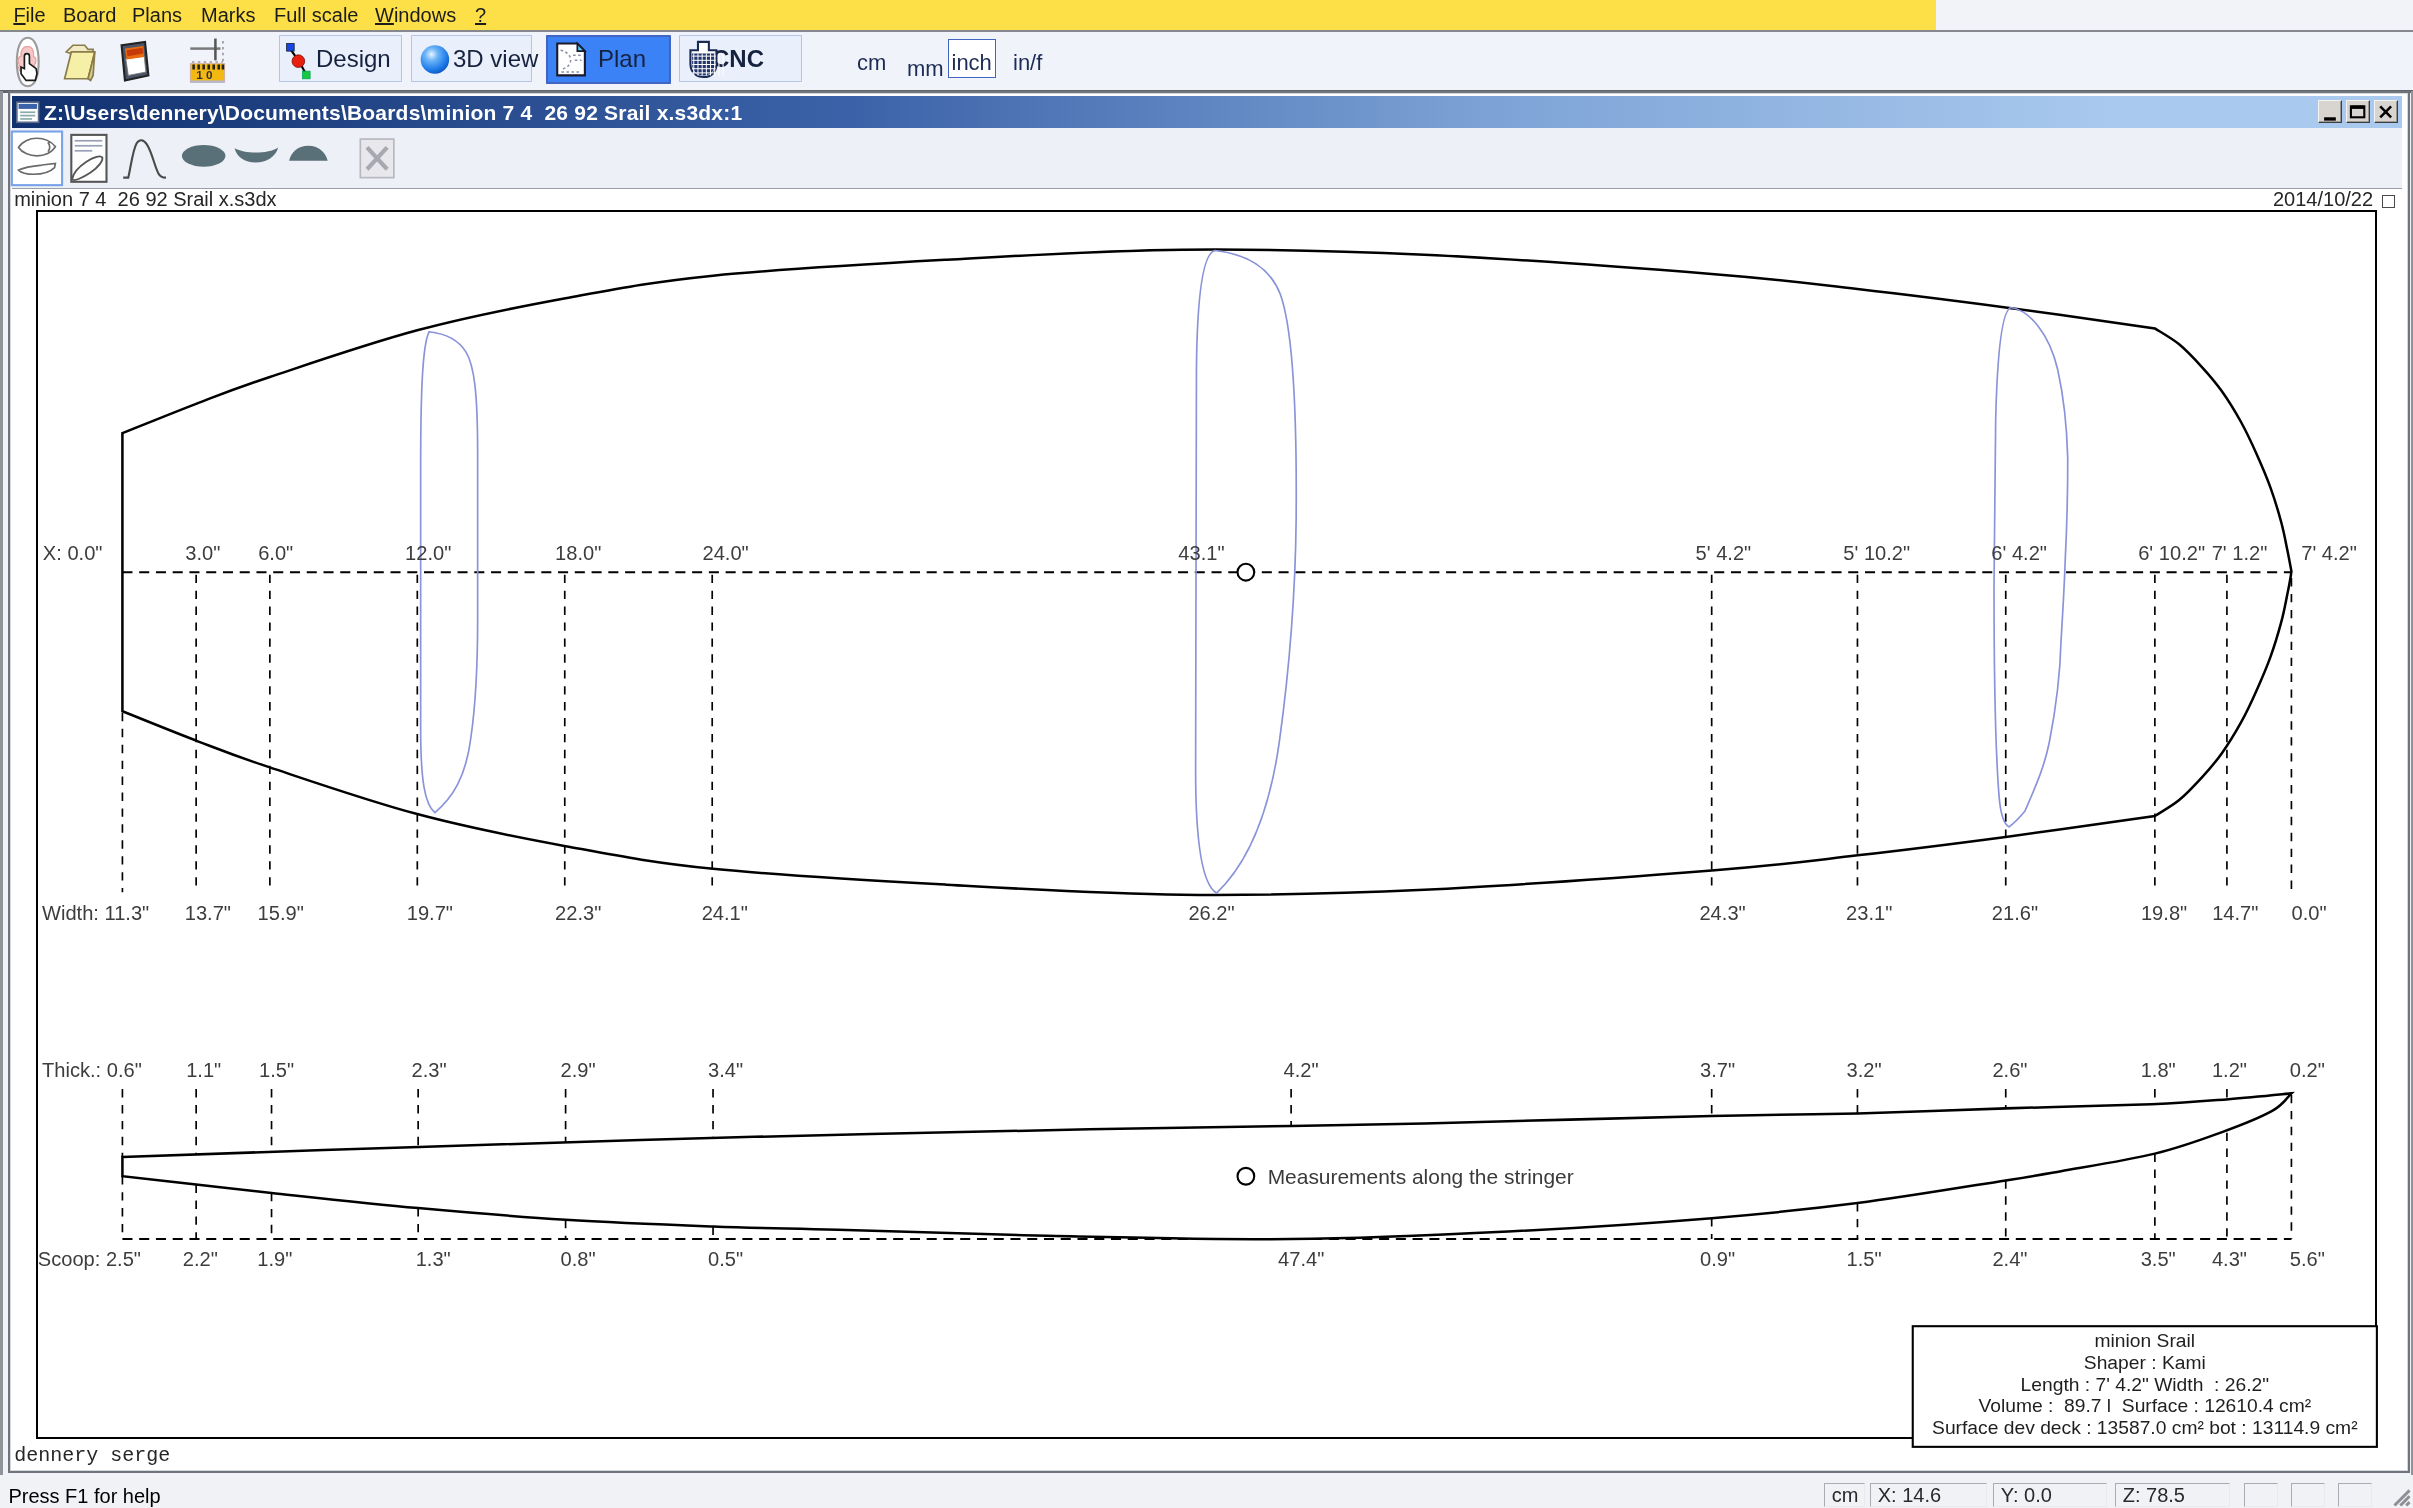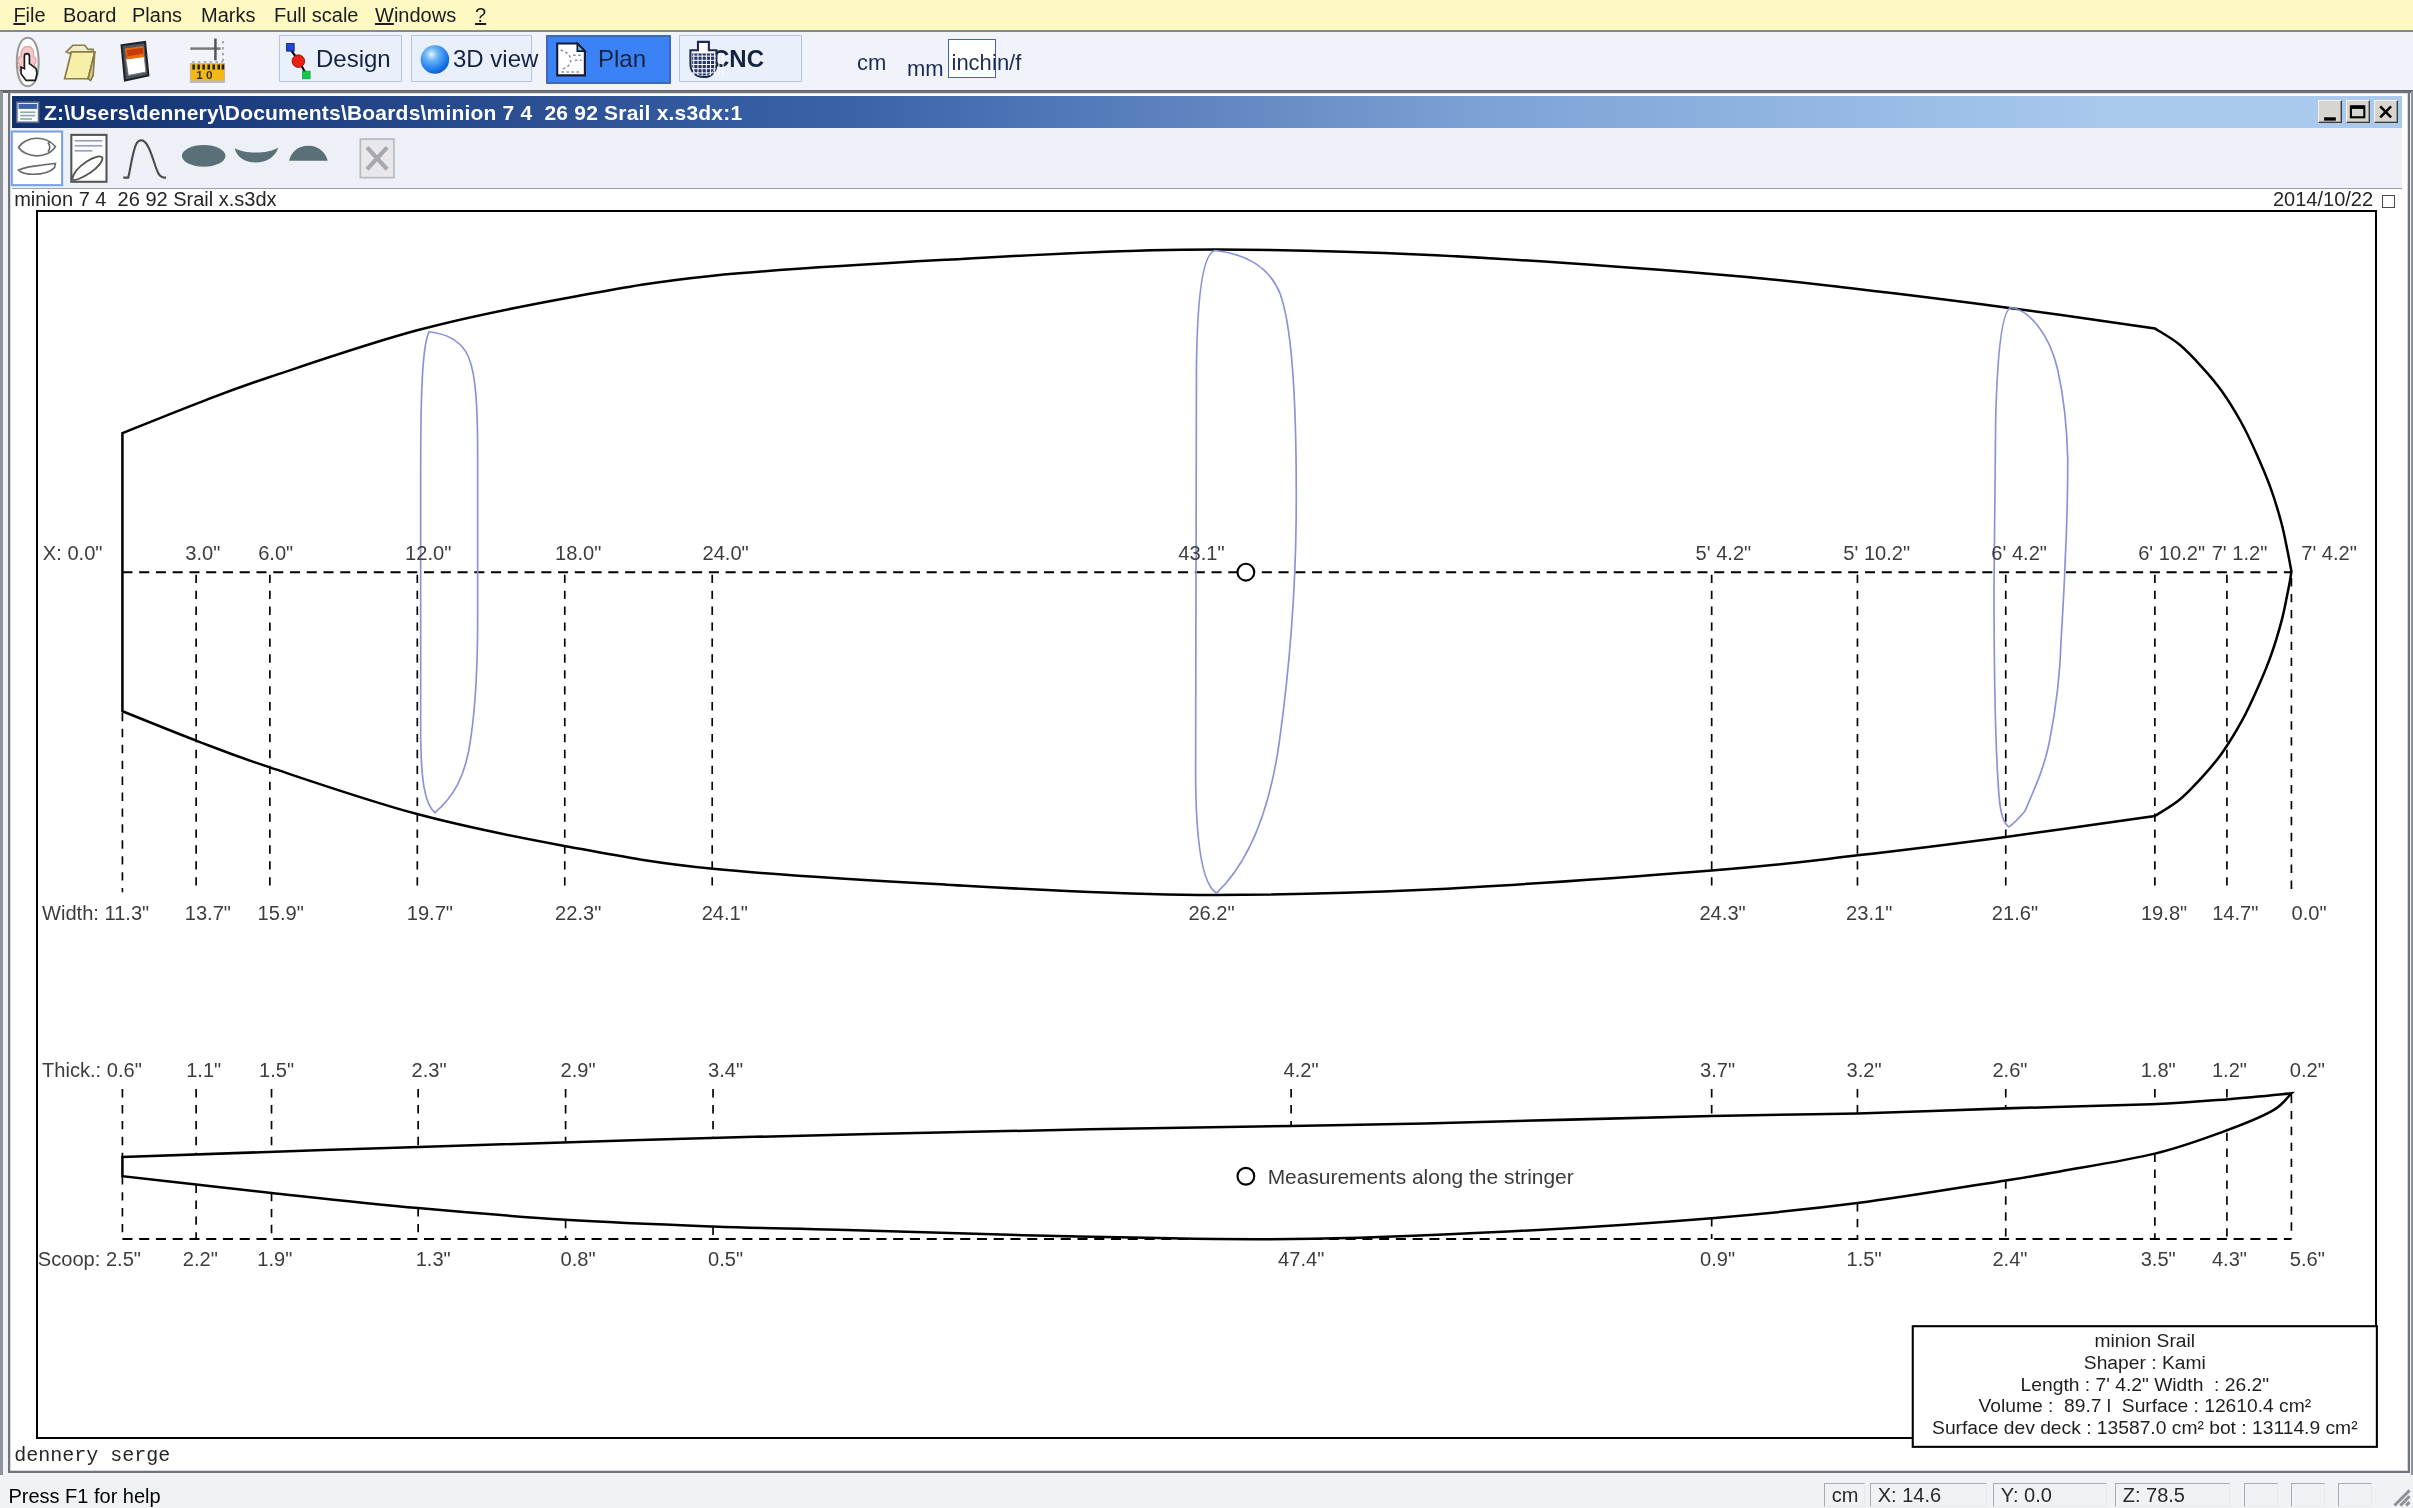--- a/index.html
+++ b/index.html
@@ -1,19 +1,19 @@
 <!DOCTYPE html>
 <html style="font-size:13.4px"><head>
 <meta charset="utf-8">
 <style>
   html,body{margin:0;padding:0;}
   body{width:2413px;height:1508px;overflow:hidden;font-family:"Liberation Sans",sans-serif;background:#f1f3f8;position:relative;}
   .abs{position:absolute;}
   
-  #menubar{left:0;top:0;width:2413px;height:30px;background:#fef9c3;}
+  #menubar{left:0;top:0;width:1936px;height:30px;background:#fde047;}
   #menubar span{position:absolute;top:4.2px;font-size:20px;color:#1c1c1c;}
   #menusep{left:0;top:30px;width:2413px;height:1.7px;background:#85898f;}
   #toolbar{left:0;top:32px;width:2413px;height:58px;background:#f0f3fa;}
   #toolbarsep{left:0;top:90px;width:2413px;height:2.5px;background:#62666c;}
   .tbtn{position:absolute;top:35px;height:45px;background:#e9effb;border:1.7px solid #b4c3e6;border-radius:0.8px;}
   .tbtn .lbl{position:absolute;top:9.2px;font-size:24px;color:#15233f;white-space:nowrap;}
   .ubox{position:absolute;font-size:22px;color:#1d2c55;}
   
   #mdiL{left:0;top:91px;width:2.5px;height:1384px;background:#8f949a;}
   #mdiR{left:2411px;top:91px;width:2.5px;height:1384px;background:#8f949a;}
@@ -59,21 +59,21 @@
     <div class="lbl" style="left:50px;top:8.4px;">Plan</div>
   </div>
 <div class="tbtn" style="left:679px;width:121px;">
     <div class="lbl" style="left:32px;font-weight:bold;">CNC</div>
   </div>
 <div class="ubox" style="left:857px;top:50px;">cm</div>
 <div class="ubox" style="left:907px;top:56px;">mm</div>
 <div class="abs" style="left:948px;top:39px;width:46px;height:37px;border:1.7px solid #4265c2;background:#fff;">
     <div class="ubox" style="left:2.5px;top:10px;position:relative;">inch</div>
   </div>
-<div class="ubox" style="left:992px;top:50px;">in/f</div>
+<div class="ubox" style="left:1013px;top:50px;">in/f</div>
 
 <div class="abs" id="mdiL"></div>
 <div class="abs" id="mdiR"></div>
 <div class="abs" id="childframe"></div>
 <div class="abs" id="titlebar"></div>
 <div class="abs" id="titletxt">Z:\Users\dennery\Documents\Boards\minion 7 4&nbsp;&nbsp;26 92 Srail x.s3dx:1</div>
 <div class="wbtn" style="left:2318px;"></div>
 <div class="wbtn" style="left:2346px;"></div>
 <div class="wbtn" style="left:2374px;"></div>
 <div class="abs" id="subtool"></div>

